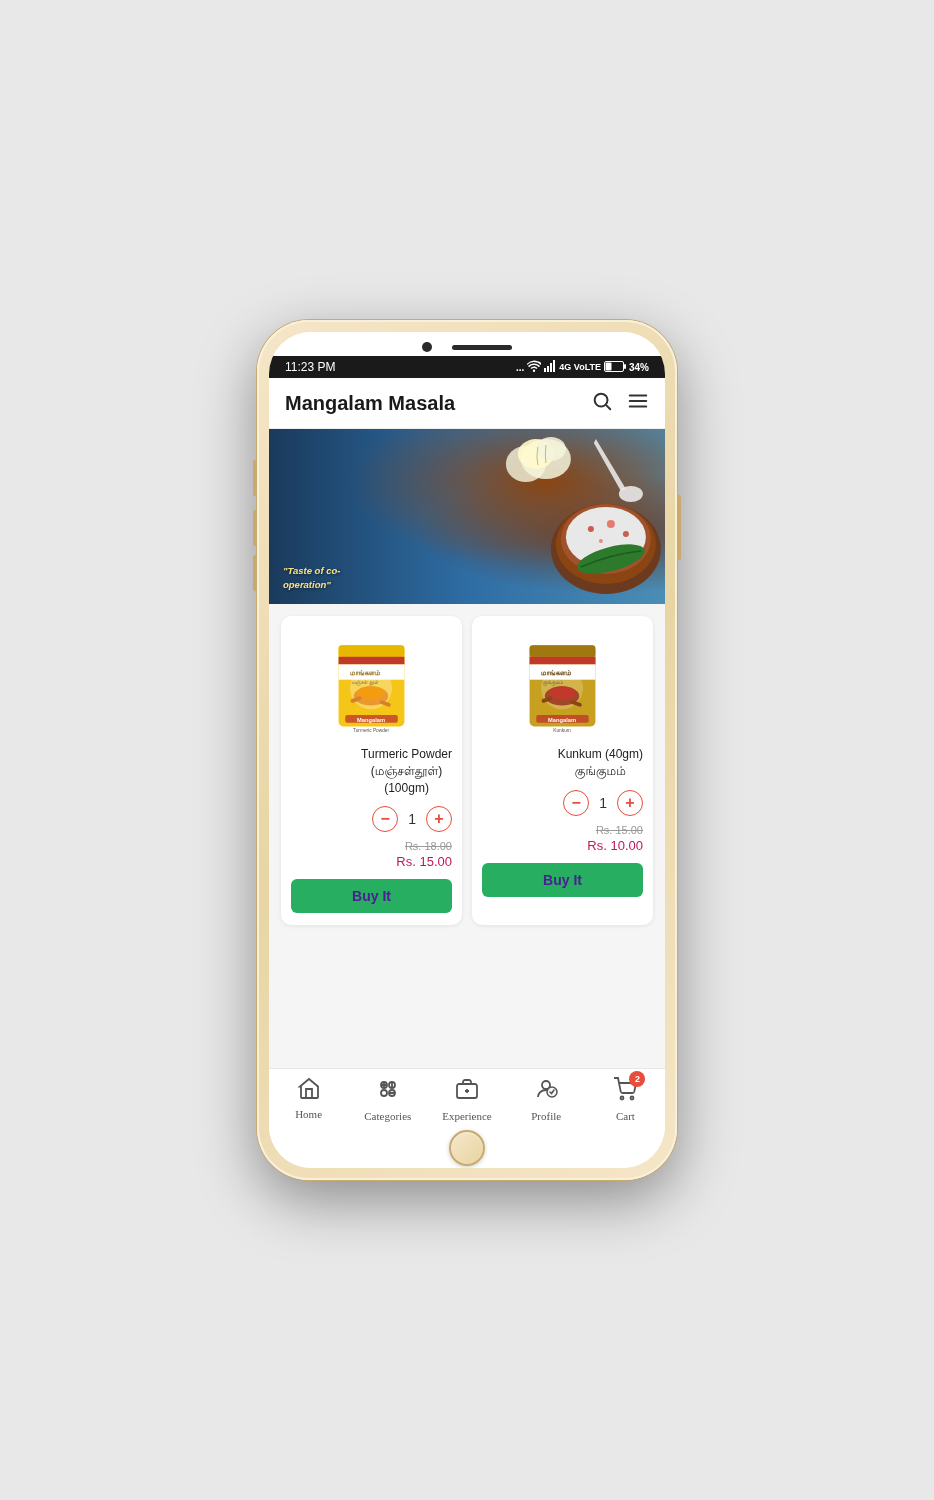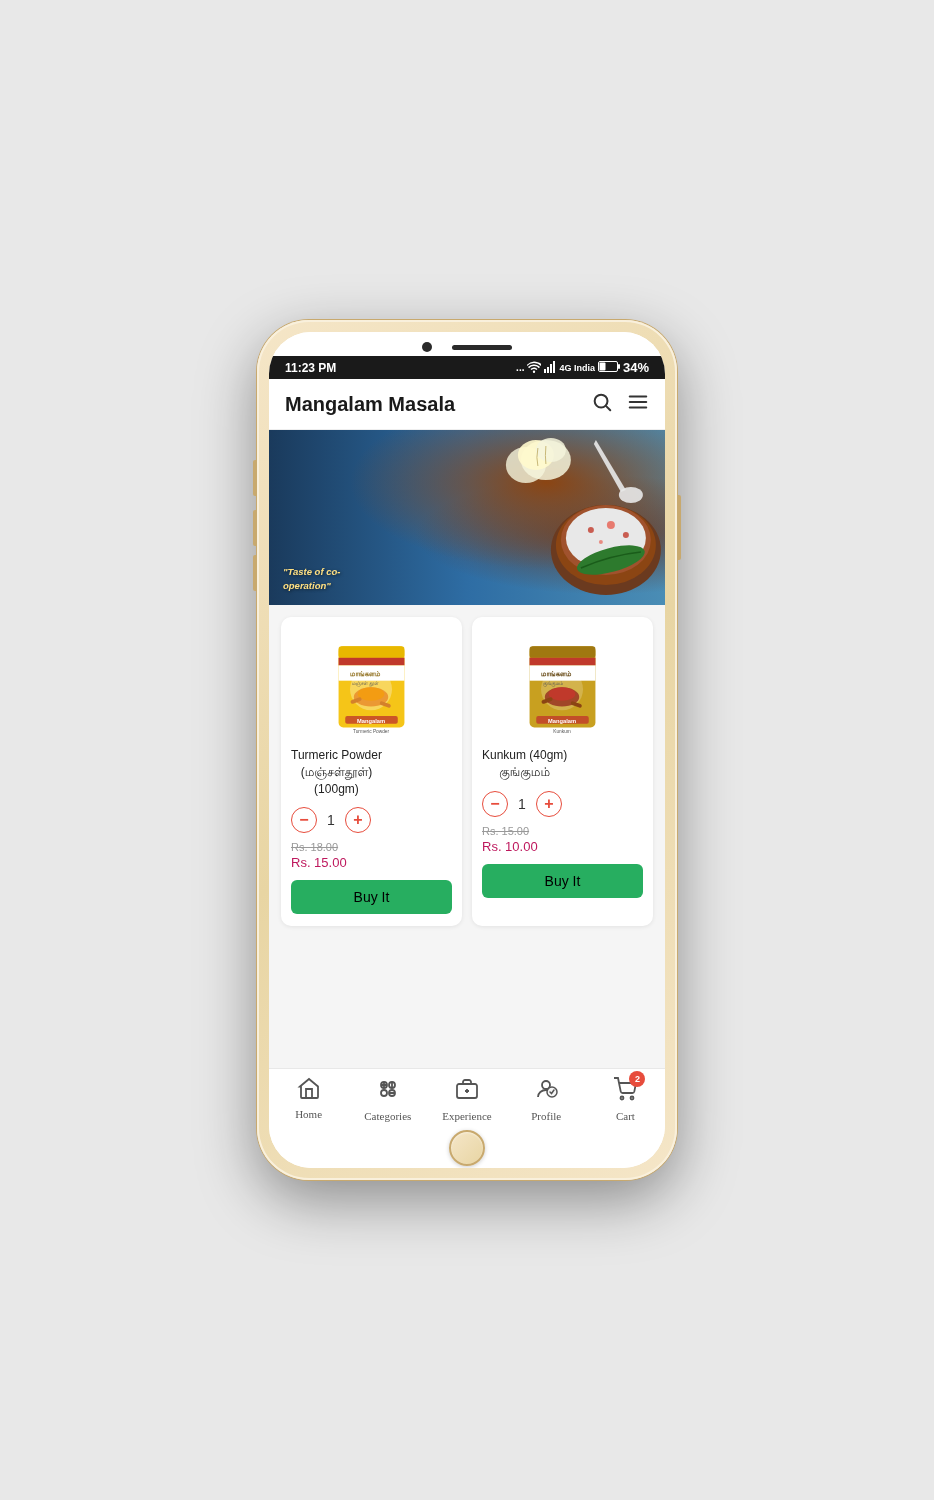--- a/index.html
+++ b/index.html
@@ -95,21 +95,21 @@
       color: #fff;
       font-size: 11px;
       font-weight: 600;
       padding: 4px 16px;
       display: flex;
       justify-content: space-between;
       align-items: center;
       width: 100%;
     }
 
-    .status-time { font-weight: 700; font-size: 12px; }
+    .status-time { font-weight: 400; font-size: 12px; }
     .status-icons { display: flex; align-items: center; gap: 3px; font-size: 10px; }
 
     
     .app-content {
       flex: 1;
       overflow-y: auto;
       display: flex;
       flex-direction: column;
       background: #f5f5f5;
     }
@@ -195,21 +195,21 @@
       grid-template-columns: 1fr 1fr;
       gap: 10px;
     }
 
     .product-card {
       background: #fff;
       border-radius: 10px;
       padding: 12px 10px;
       display: flex;
       flex-direction: column;
-      align-items: flex-start;
+      align-items: flex-end;
       box-shadow: 0 1px 4px rgba(0,0,0,0.08);
     }
 
     .product-image-area {
       width: 100%;
       height: 110px;
       display: flex;
       align-items: center;
       justify-content: center;
       margin-bottom: 8px;
@@ -270,25 +270,25 @@
       font-size: 13px;
       font-weight: 500;
       color: #be185d;
       margin-bottom: 10px;
     }
 
     .buy-button {
       width: 100%;
       padding: 9px 0;
       background: #27ae60;
-      color: #000000;
+      color: #4c1d95;
       border: none;
       border-radius: 6px;
       font-size: 14px;
-      font-weight: 400;
+      font-weight: 700;
       cursor: pointer;
     }
 
     
     .bottom-nav {
       background: #fff;
       border-top: 1px solid #e8e8e8;
       display: flex;
       justify-content: space-around;
       padding: 8px 0 6px;
@@ -373,29 +373,29 @@
           </svg>
         </span>
         <span>
           <svg width="12" height="12" viewBox="0 0 12 12" fill="white">
             <rect x="0" y="8" width="2" height="4"></rect>
             <rect x="3" y="6" width="2" height="6"></rect>
             <rect x="6" y="3" width="2" height="9"></rect>
             <rect x="9" y="0" width="2" height="12"></rect>
           </svg>
         </span>
-        <span style="font-size:9px;font-weight:700;">4G India</span>
+        <span style="font-size:9px;font-weight:700;">4G VoLTE</span>
         <span>
           <svg width="22" height="11" viewBox="0 0 22 11" fill="none">
             <rect x="0.5" y="0.5" width="19" height="10" rx="1.5" stroke="white" stroke-width="1"></rect>
             <rect x="1.5" y="1.5" width="6" height="8" rx="1" fill="white"></rect>
             <rect x="20" y="3" width="2" height="5" rx="1" fill="white"></rect>
           </svg>
         </span>
-        <span style="font-size:13px;">34%</span>
+        <span style="font-size:10px;">34%</span>
       </div>
     </div>
 
     <div class="app-content">
 
       <div class="app-header">
         <span class="app-title">Mangalam Masala</span>
         <div class="header-icons">
           <span class="header-icon">
             <svg width="22" height="22" viewBox="0 0 24 24" fill="none" stroke="#333" stroke-width="2.2" stroke-linecap="round">

